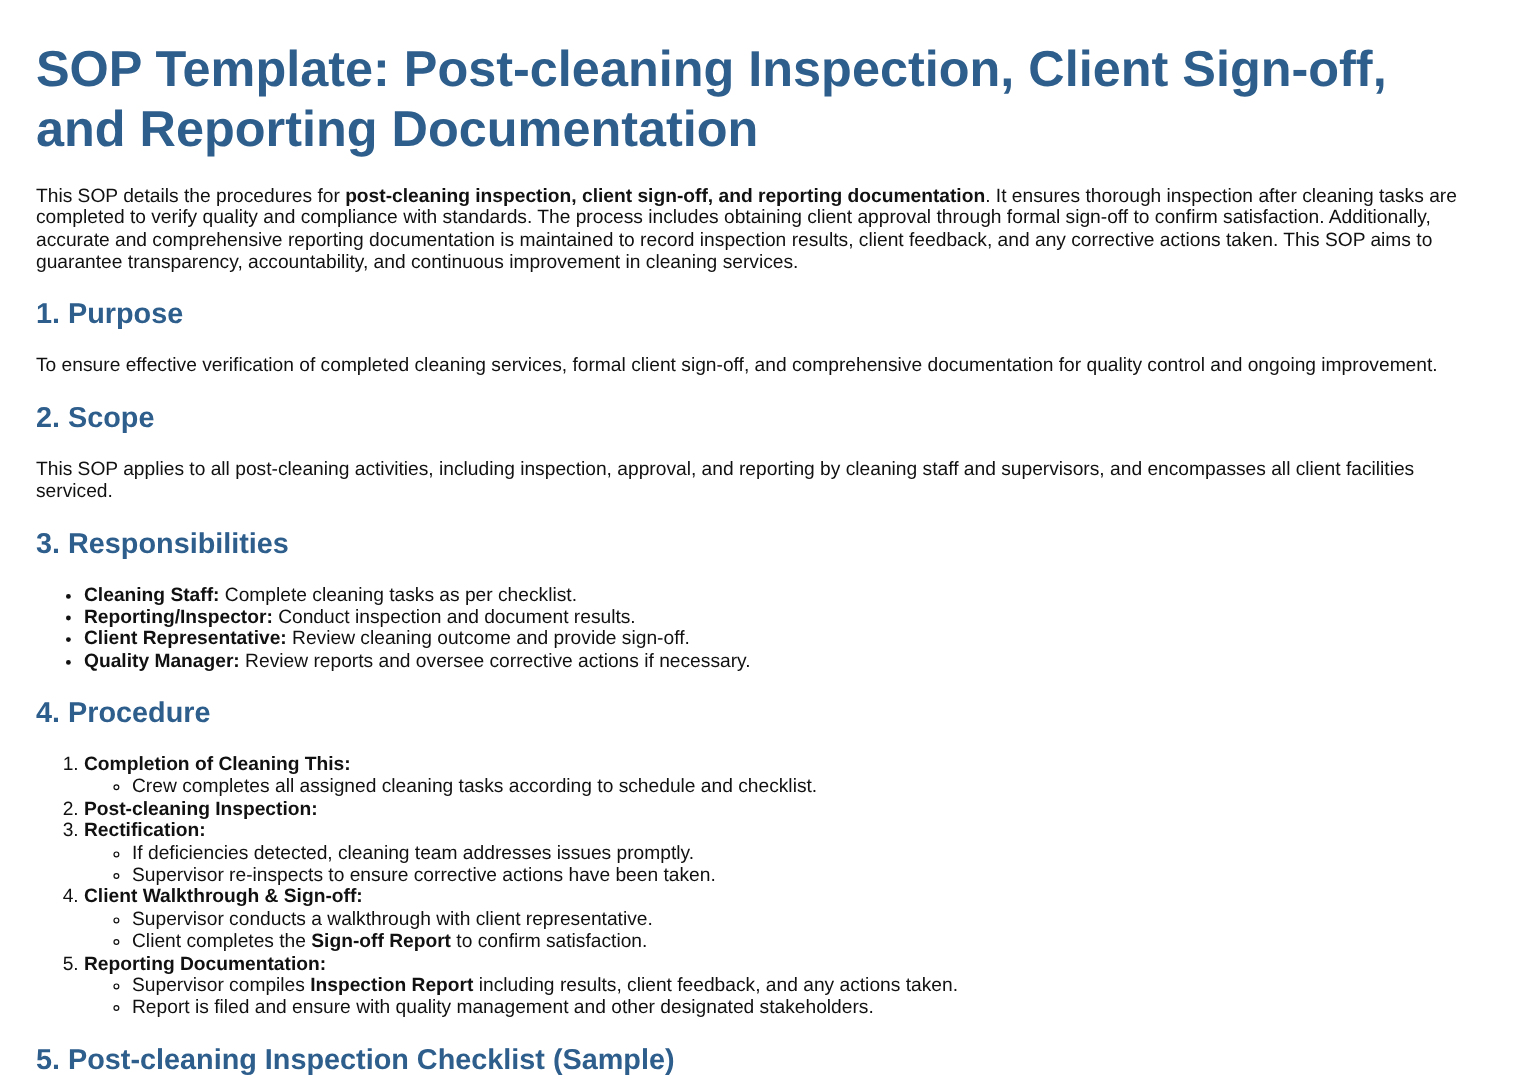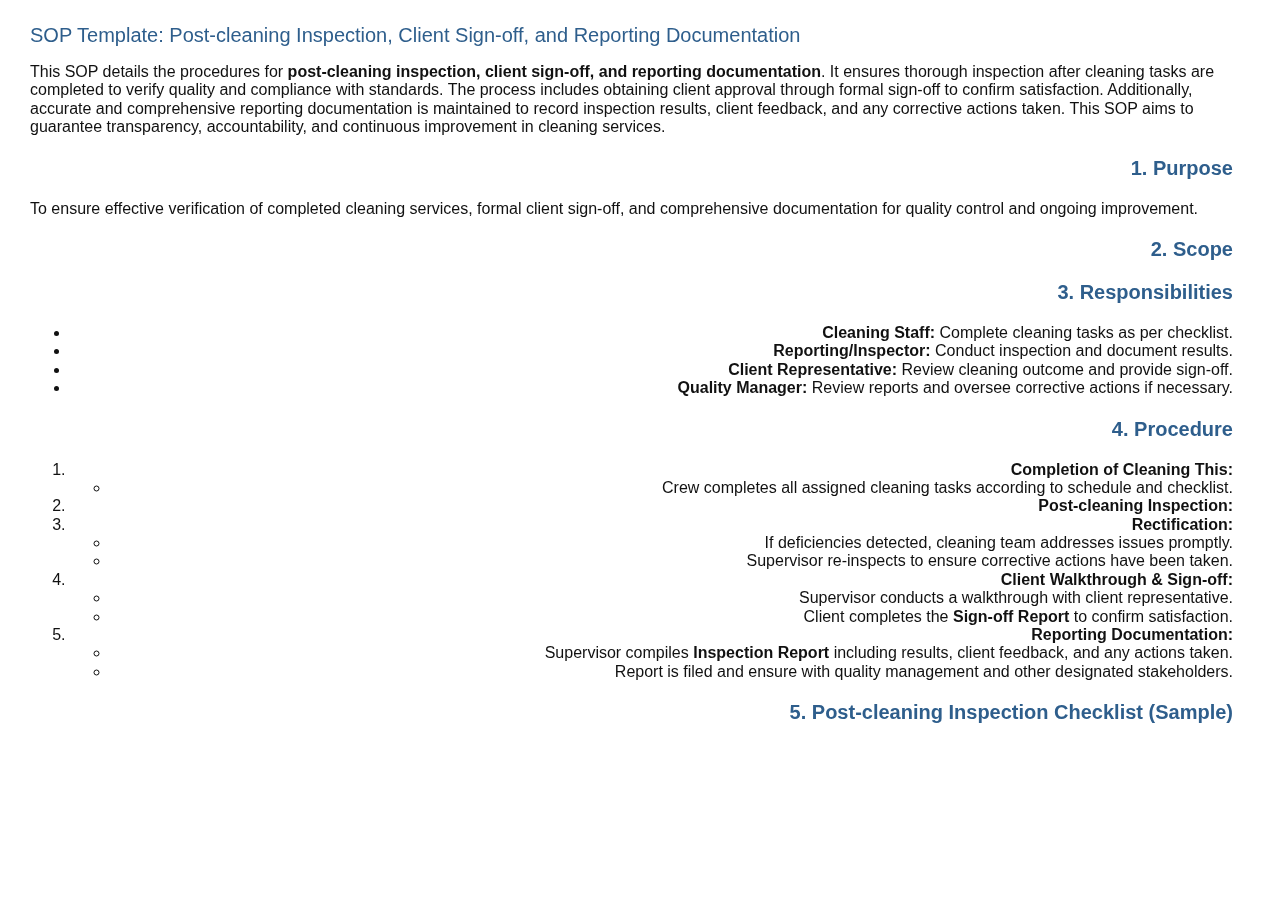--- a/index.html
+++ b/index.html
@@ -19,61 +19,61 @@
     overflow: hidden;
     font-family: "Liberation Sans", "DejaVu Sans", sans-serif;
     color: var(--body-text);
     font-size: 16px;
   }
   .doc {
     padding: 12px 30px 0 30px;
   }
   h1 {
     color: var(--heading);
-    font-size: 20px;
-    font-weight: normal;
-    margin: 11px 0;
+    font-size: 42px;
+    font-weight: bold;
+    margin: 21px 0;
     line-height: 1.2;
   }
   h2 {
     color: var(--heading);
-    font-size: 20px;
+    font-size: 24px;
     font-weight: bold;
     margin: 20px 0;
-    text-align: right;
   }
   p {
     margin: 16px 0;
     line-height: 1.15;
   }
   ul, ol {
     margin: 16px 0;
     padding-left: 40px;
     line-height: 1.15;
   }
   ol > li > ul {
     margin: 0;
     list-style-type: circle;
   }
   ul { list-style-type: disc; }
-  li { margin: 0; text-align: right; }
+  li { margin: 0; }
 </style>
 </head>
 <body>
 
 <div class="doc">
 
   <h1>SOP Template: Post-cleaning Inspection, Client Sign-off, and Reporting Documentation</h1>
 
   <p>This SOP details the procedures for <strong>post-cleaning inspection, client sign-off, and reporting documentation</strong>. It ensures thorough inspection after cleaning tasks are completed to verify quality and compliance with standards. The process includes obtaining client approval through formal sign-off to confirm satisfaction. Additionally, accurate and comprehensive reporting documentation is maintained to record inspection results, client feedback, and any corrective actions taken. This SOP aims to guarantee transparency, accountability, and continuous improvement in cleaning services.</p>
 
   <h2>1. Purpose</h2>
   <p>To ensure effective verification of completed cleaning services, formal client sign-off, and comprehensive documentation for quality control and ongoing improvement.</p>
 
   <h2>2. Scope</h2>
+  <p>This SOP applies to all post-cleaning activities, including inspection, approval, and reporting by cleaning staff and supervisors, and encompasses all client facilities serviced.</p>
 
   <h2>3. Responsibilities</h2>
   <ul>
       <li><strong>Cleaning Staff:</strong> Complete cleaning tasks as per checklist.</li>
       <li><strong>Reporting/Inspector:</strong> Conduct inspection and document results.</li>
       <li><strong>Client Representative:</strong> Review cleaning outcome and provide sign-off.</li>
       <li><strong>Quality Manager:</strong> Review reports and oversee corrective actions if necessary.</li>
     </ul>
 
   <h2>4. Procedure</h2>

